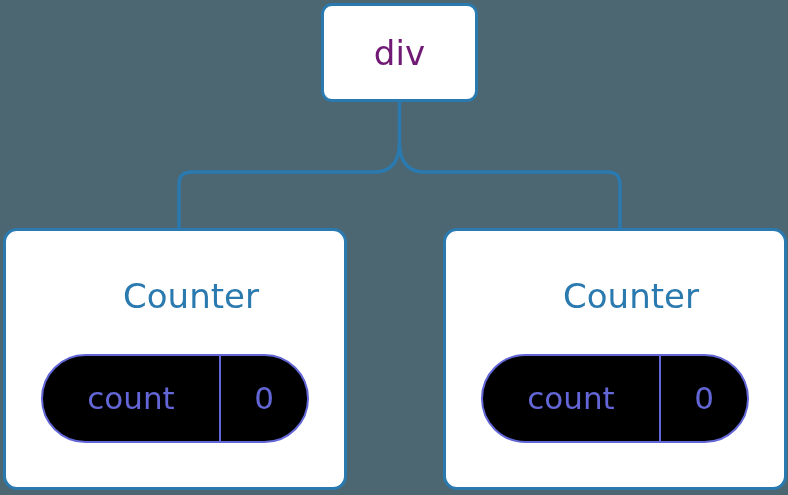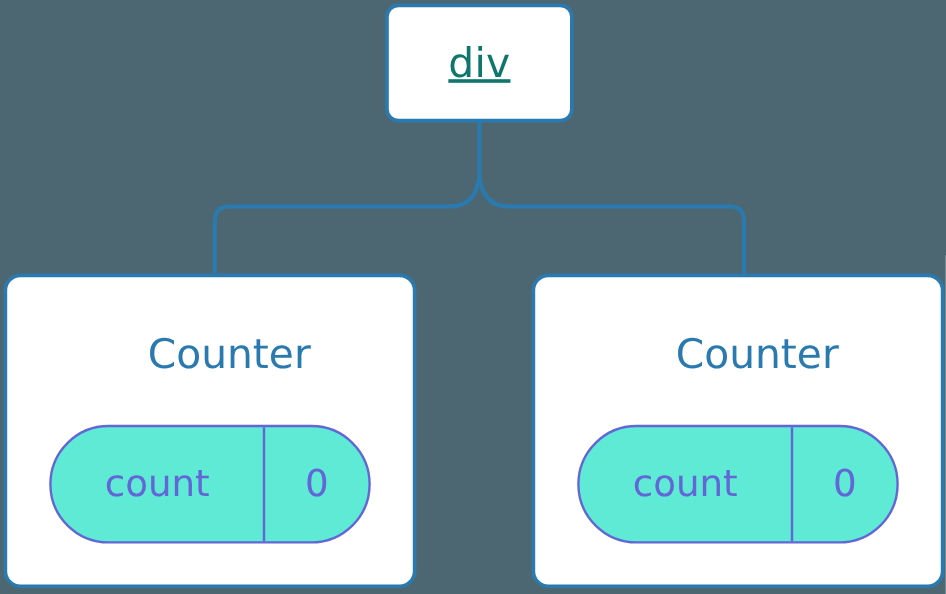--- a/index.html
+++ b/index.html
@@ -40,26 +40,25 @@
     left: 321px;
     top: 3px;
     width: 157px;
     height: 99px;
     border-radius: 11px;
     display: flex;
     align-items: center;
     justify-content: center;
   }
   .root-label {
-    color: #0f766e;
+    color: #701a75;
     font-size: 34px;
     font-family: "DejaVu Sans", sans-serif;
     letter-spacing: 0.2px;
     line-height: 1;
-    text-decoration: underline;
   }
   .child-box {
     top: 228px;
     height: 262px;
     border-radius: 14px;
   }
   .child-left {
     left: 3px;
     width: 344px;
   }
@@ -79,26 +78,26 @@
     line-height: 1;
     padding-left: 32px;
   }
   .state-pill {
     position: absolute;
     top: 123px;
     left: 50%;
     transform: translateX(-50%);
     box-sizing: border-box;
     width: 268px;
-    height: 99px;
+    height: 89px;
     border: 2px solid #6366d6;
     border-radius: 52px;
     display: flex;
     align-items: stretch;
-    background: #5eead4;
+    background: #000000;
   }
   .pill-key {
     flex: 0 0 176px;
     display: flex;
     align-items: center;
     justify-content: center;
     border-right: 2px solid #6366d6;
     color: #6366d6;
     font-size: 31px;
     font-family: "DejaVu Sans", sans-serif;

